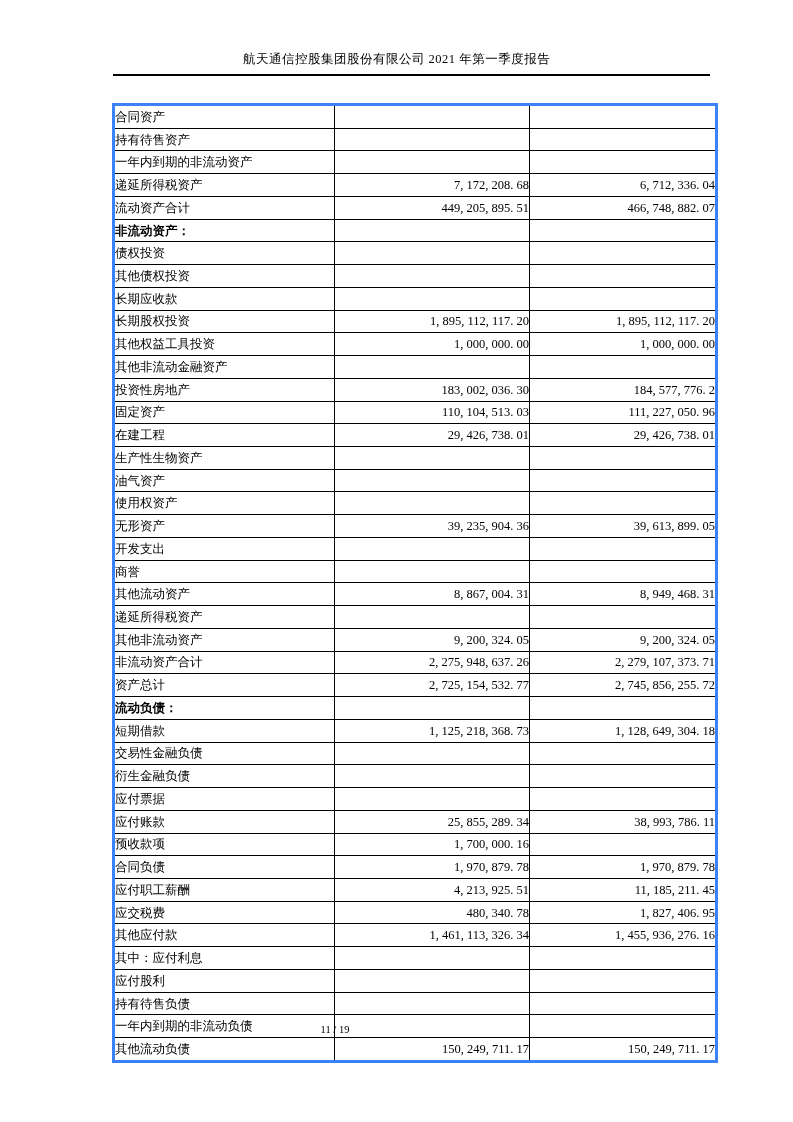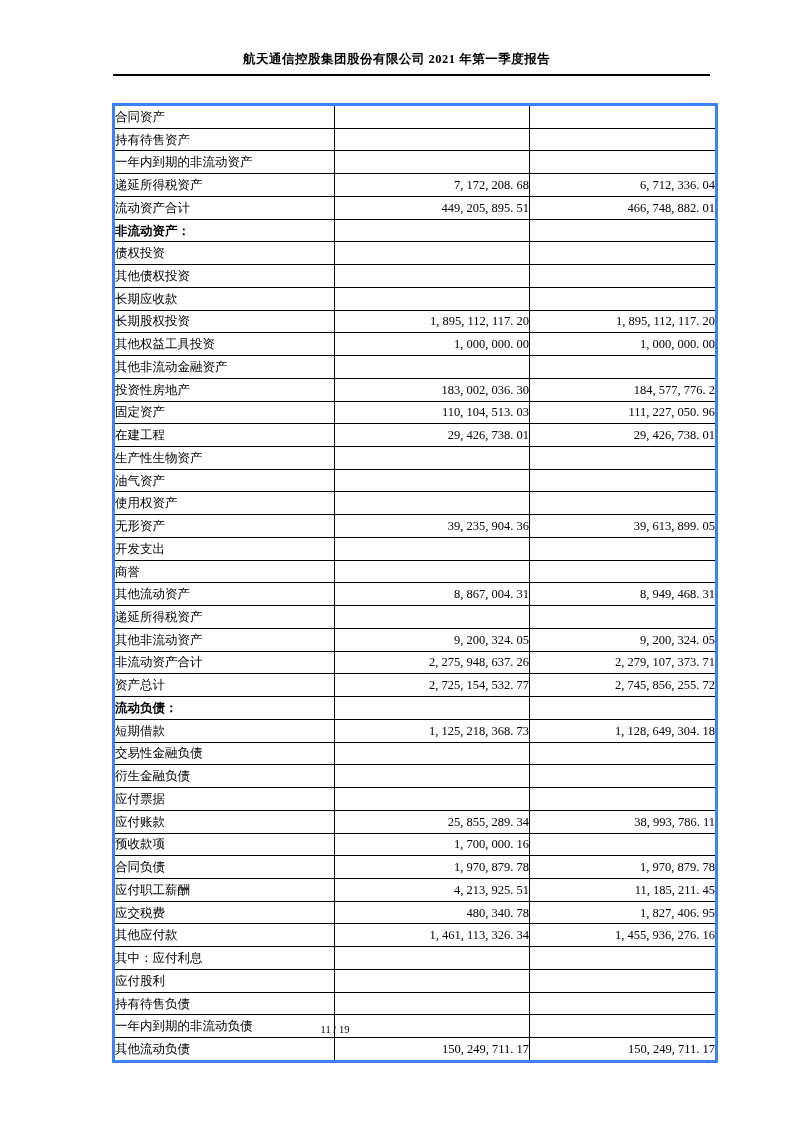--- a/index.html
+++ b/index.html
@@ -16,21 +16,21 @@
     font-family: "Liberation Serif", "DejaVu Serif", serif;
     overflow: hidden;
   }
   .header-title {
     position: absolute;
     top: 50px;
     left: 0;
     width: 793px;
     text-align: center;
     font-size: 12.5px;
-    font-weight: bold;
+    font-weight: normal;
     letter-spacing: 0.5px;
     line-height: 18px;
   }
   .header-rule {
     position: absolute;
     top: 74px;
     left: 113px;
     width: 597px;
     height: 2px;
     background: #000000;
@@ -106,21 +106,21 @@
           <td class="num"></td>
         </tr>
         <tr>
           <td class="label indent-1">递延所得税资产</td>
           <td class="num">7, 172, 208. 68</td>
           <td class="num">6, 712, 336. 04</td>
         </tr>
         <tr>
           <td class="label indent-2">流动资产合计</td>
           <td class="num">449, 205, 895. 51</td>
-          <td class="num">466, 748, 882. 01</td>
+          <td class="num">466, 748, 882. 07</td>
         </tr>
         <tr>
           <td class="label indent-0 section">非流动资产：</td>
           <td class="num"></td>
           <td class="num"></td>
         </tr>
         <tr>
           <td class="label indent-1">债权投资</td>
           <td class="num"></td>
           <td class="num"></td>

